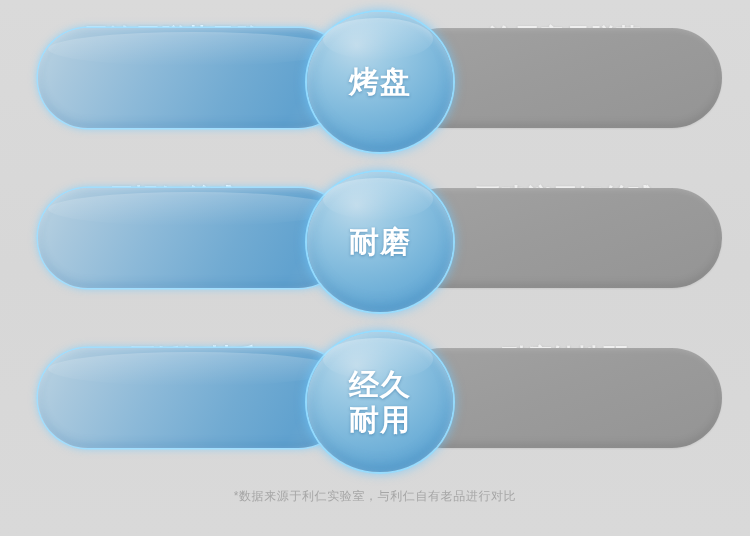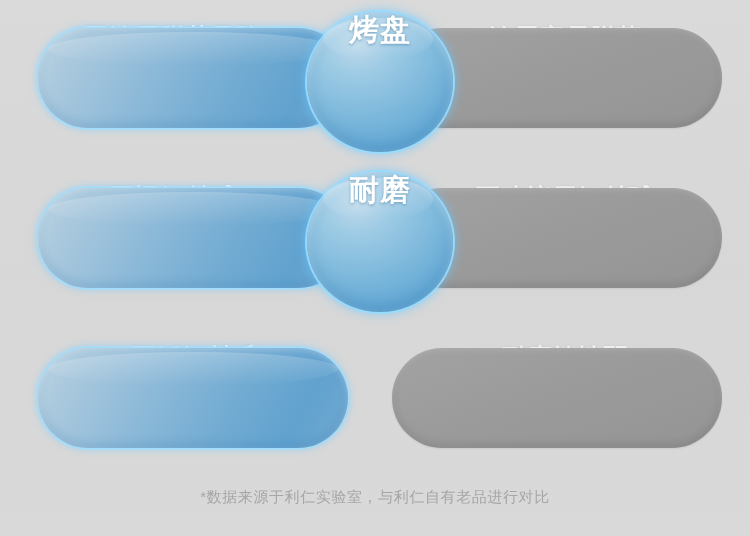--- a/index.html
+++ b/index.html
@@ -102,21 +102,21 @@
     box-shadow:
       0 0 0 2px rgba(150, 220, 255, 0.95),
       0 0 10px 3px rgba(110, 200, 255, 0.60),
       inset 0 3px 8px rgba(255,255,255,0.35),
       inset 0 -6px 14px rgba(35,105,165,0.25);
     box-sizing: border-box;
     z-index: 3;
     display: flex;
     flex-direction: column;
     align-items: center;
-    justify-content: space-between;
+    justify-content: center;
   }
   .center-badge::after {
     content: "";
     position: absolute;
     left: 16px;
     top: 6px;
     width: 110px;
     height: 42px;
     border-radius: 50%;
     background: linear-gradient(180deg, rgba(255,255,255,0.30), rgba(255,255,255,0));
@@ -172,21 +172,21 @@
   .con-text .pill-sub { color: #d9d9d9; }
 
   
   #footnote {
     position: absolute;
     left: 0;
     top: 488px;
     width: 750px;
     text-align: center;
     color: #a6a6a6;
-    font-size: 15px;
+    font-size: 12px;
     letter-spacing: 0.6px;
     white-space: nowrap;
   }
 </style>
 </head>
 <body>
 
 <div id="comparison-board">
 
   <div class="comparison-row row-1">
@@ -234,17 +234,21 @@
     <div class="pill-text pro-text">
       <div class="pill-title">304不锈钢材质</div>
       <div class="pill-sub">耐腐蚀性更强</div>
     </div>
 
     <div class="pill-text con-text">
       <div class="pill-title">耐腐蚀性弱</div>
       <div class="pill-sub">稳定性弱</div>
     </div>
 
+    <div class="center-badge">
+      <div class="badge-line">经久</div>
+      <div class="badge-line">耐用</div>
+    </div>
   </div>
 
   <div id="footnote">*数据来源于利仁实验室，与利仁自有老品进行对比</div>
 
 </div>
 
 </body></html>

